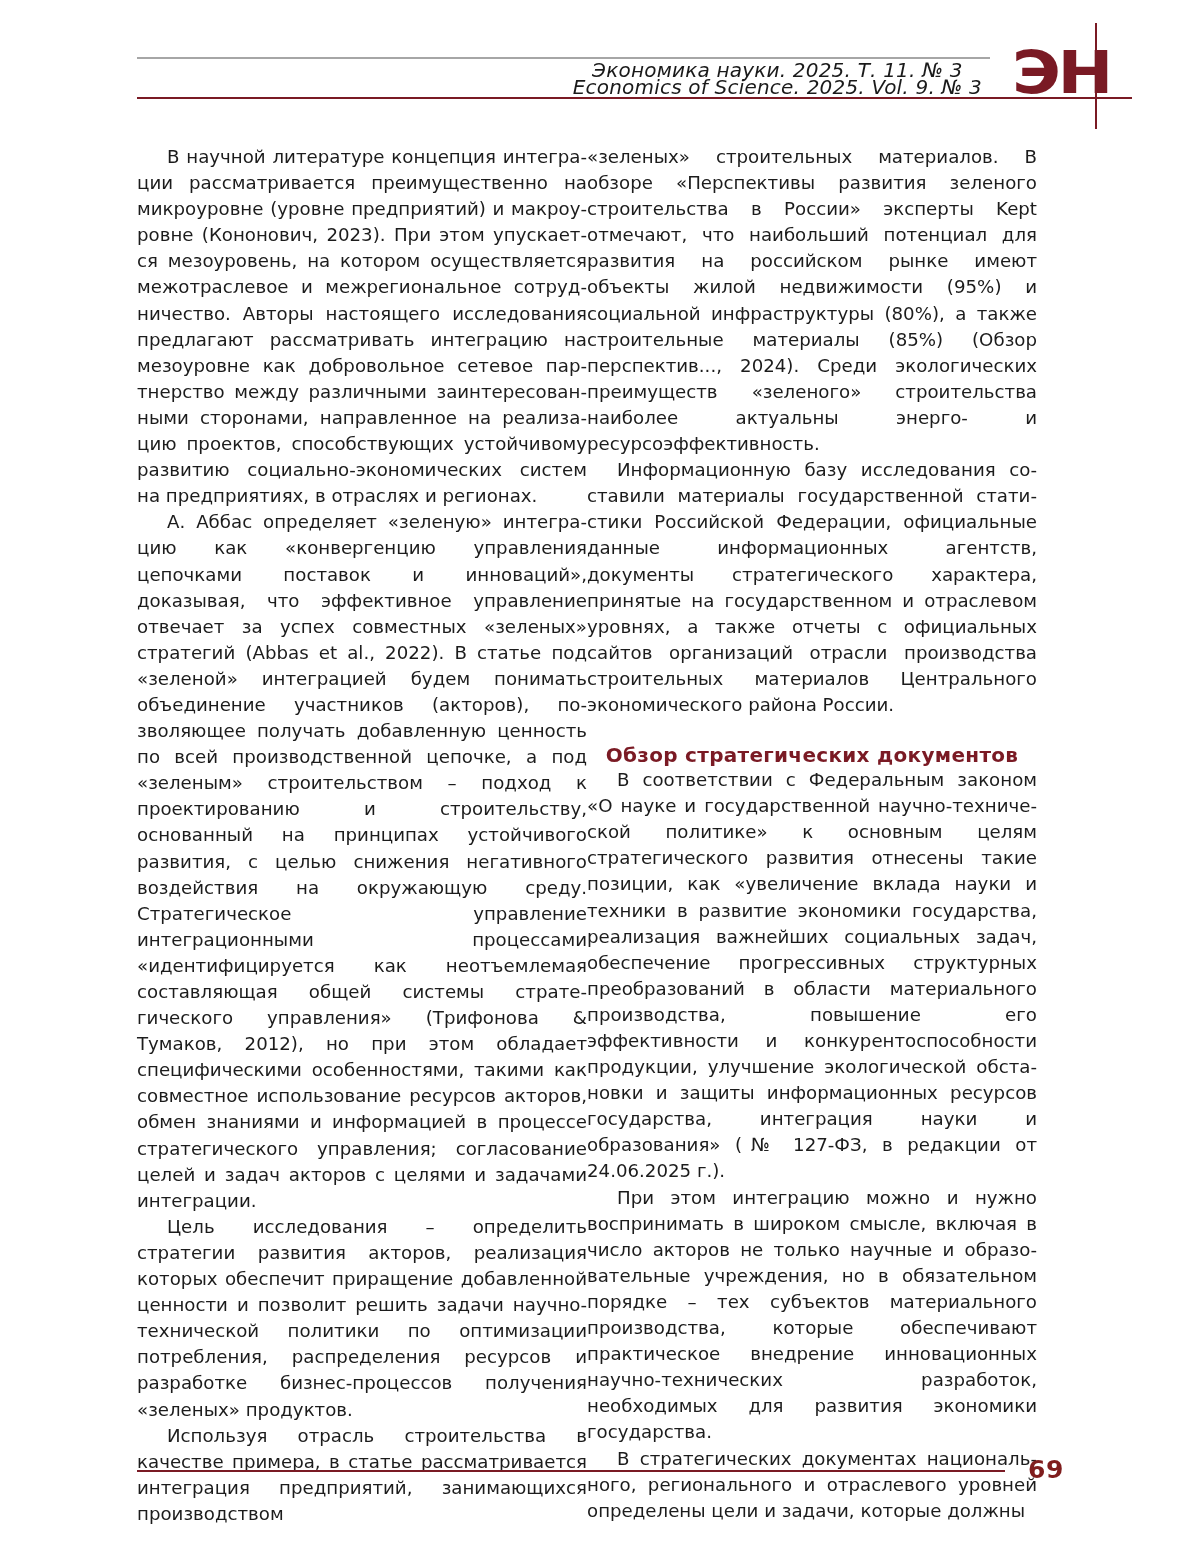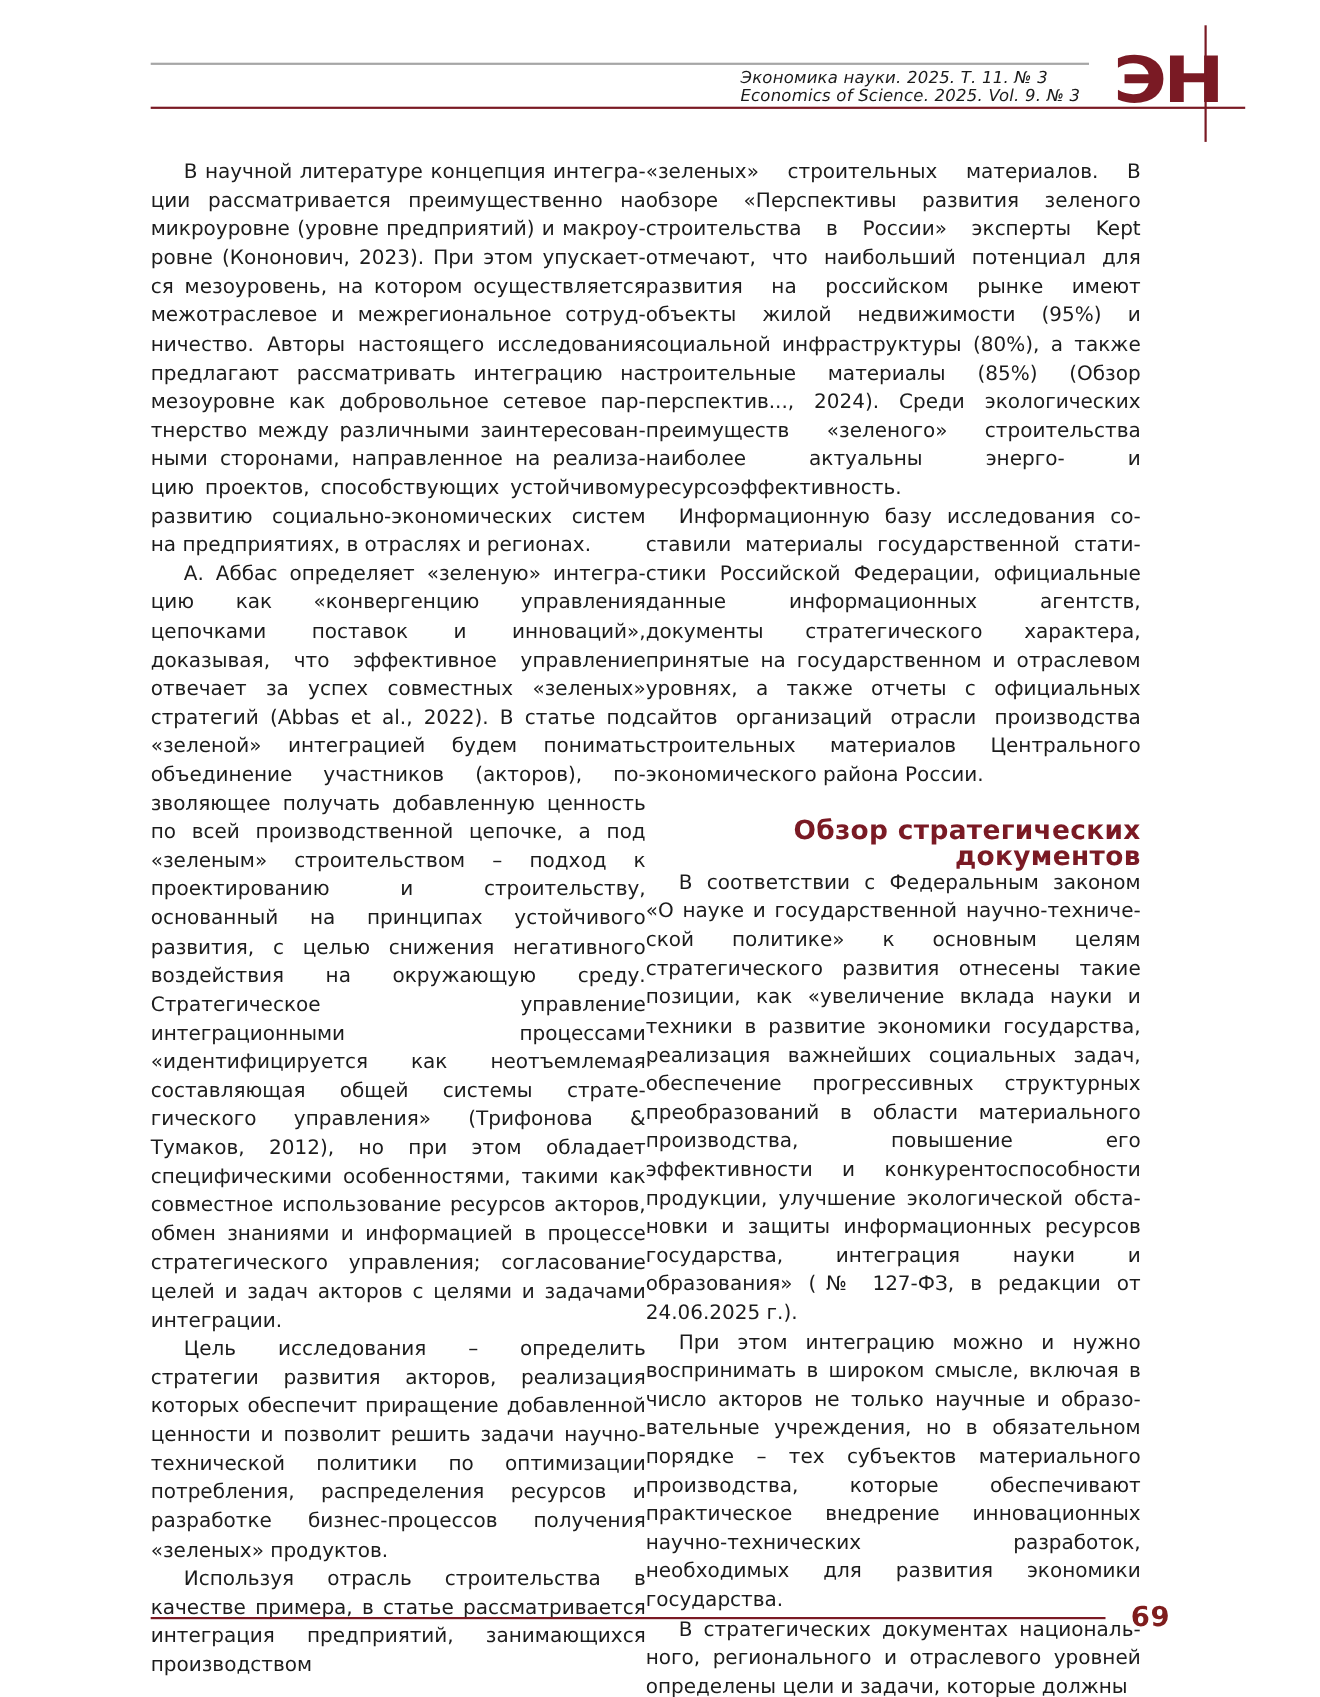--- a/index.html
+++ b/index.html
@@ -3,36 +3,36 @@
 <meta charset="utf-8">
 <style>
   html, body { margin: 0; padding: 0; background: #ffffff; }
   body { width: 1200px; height: 1543px; position: relative; overflow: hidden;
          font-family: "DejaVu Sans", sans-serif; color: #1a1a1a; }
 
   
   .hdr-gray-line { position: absolute; left: 137px; top: 57px; width: 853px; height: 2px; background: #a6a6a6; }
   .hdr-red-line { position: absolute; left: 137px; top: 97px; width: 995px; height: 2px; background: #7a1a24; }
   .hdr-vert-line { position: absolute; left: 1095px; top: 23px; width: 2px; height: 106px; background: #7a1a24; }
-  .hdr-text { position: absolute; right: 218px; top: 62px; text-align: left;
-              font-family: "DejaVu Sans", sans-serif; font-style: italic; font-size: 15px;
+  .hdr-text { position: absolute; right: 218px; top: 62px; text-align: center;
+              font-family: "DejaVu Sans", sans-serif; font-style: italic; font-size: 20px;
               line-height: 17px; color: #1a1a1a; letter-spacing: 0.2px; }
   .logo { position: absolute; left: 1012px; top: 50px; width: 84px; height: 47px;
           font-family: "DejaVu Sans", sans-serif; font-weight: bold; font-size: 58px; line-height: 47px;
           color: #7a1a24; letter-spacing: -3px; transform: scaleX(1.15); transform-origin: left; }
 
   
   .col { position: absolute; top: 144px; width: 450px; font-size: 18.2px; line-height: 26.1px;
          text-align: justify; color: #1c1c1c; hyphens: manual; }
   .col-left { left: 137px; }
   .col-right { left: 587px; }
   .col p { margin: 0; text-indent: 30px; }
   .col p.noindent { text-indent: 0; }
   .section-title { margin: 26px 0 0 0; font-family: "DejaVu Sans", sans-serif; font-weight: bold;
-                   font-size: 24px; line-height: 23px; color: #7a1a24; text-align: right; letter-spacing: 0.3px; }
+                   font-size: 20px; line-height: 23px; color: #7a1a24; text-align: center; letter-spacing: 0.3px; }
 
   
   .ftr-line { position: absolute; left: 137px; top: 1470px; width: 868px; height: 2px; background: #7a1a24; }
   .page-num { position: absolute; left: 1028px; top: 1455px; font-family: "DejaVu Sans", sans-serif;
               font-weight: bold; font-size: 25px; color: #7f1d1d; letter-spacing: 0.5px; }
 </style>
 </head>
 <body>
 
 <div class="hdr-gray-line"></div>

